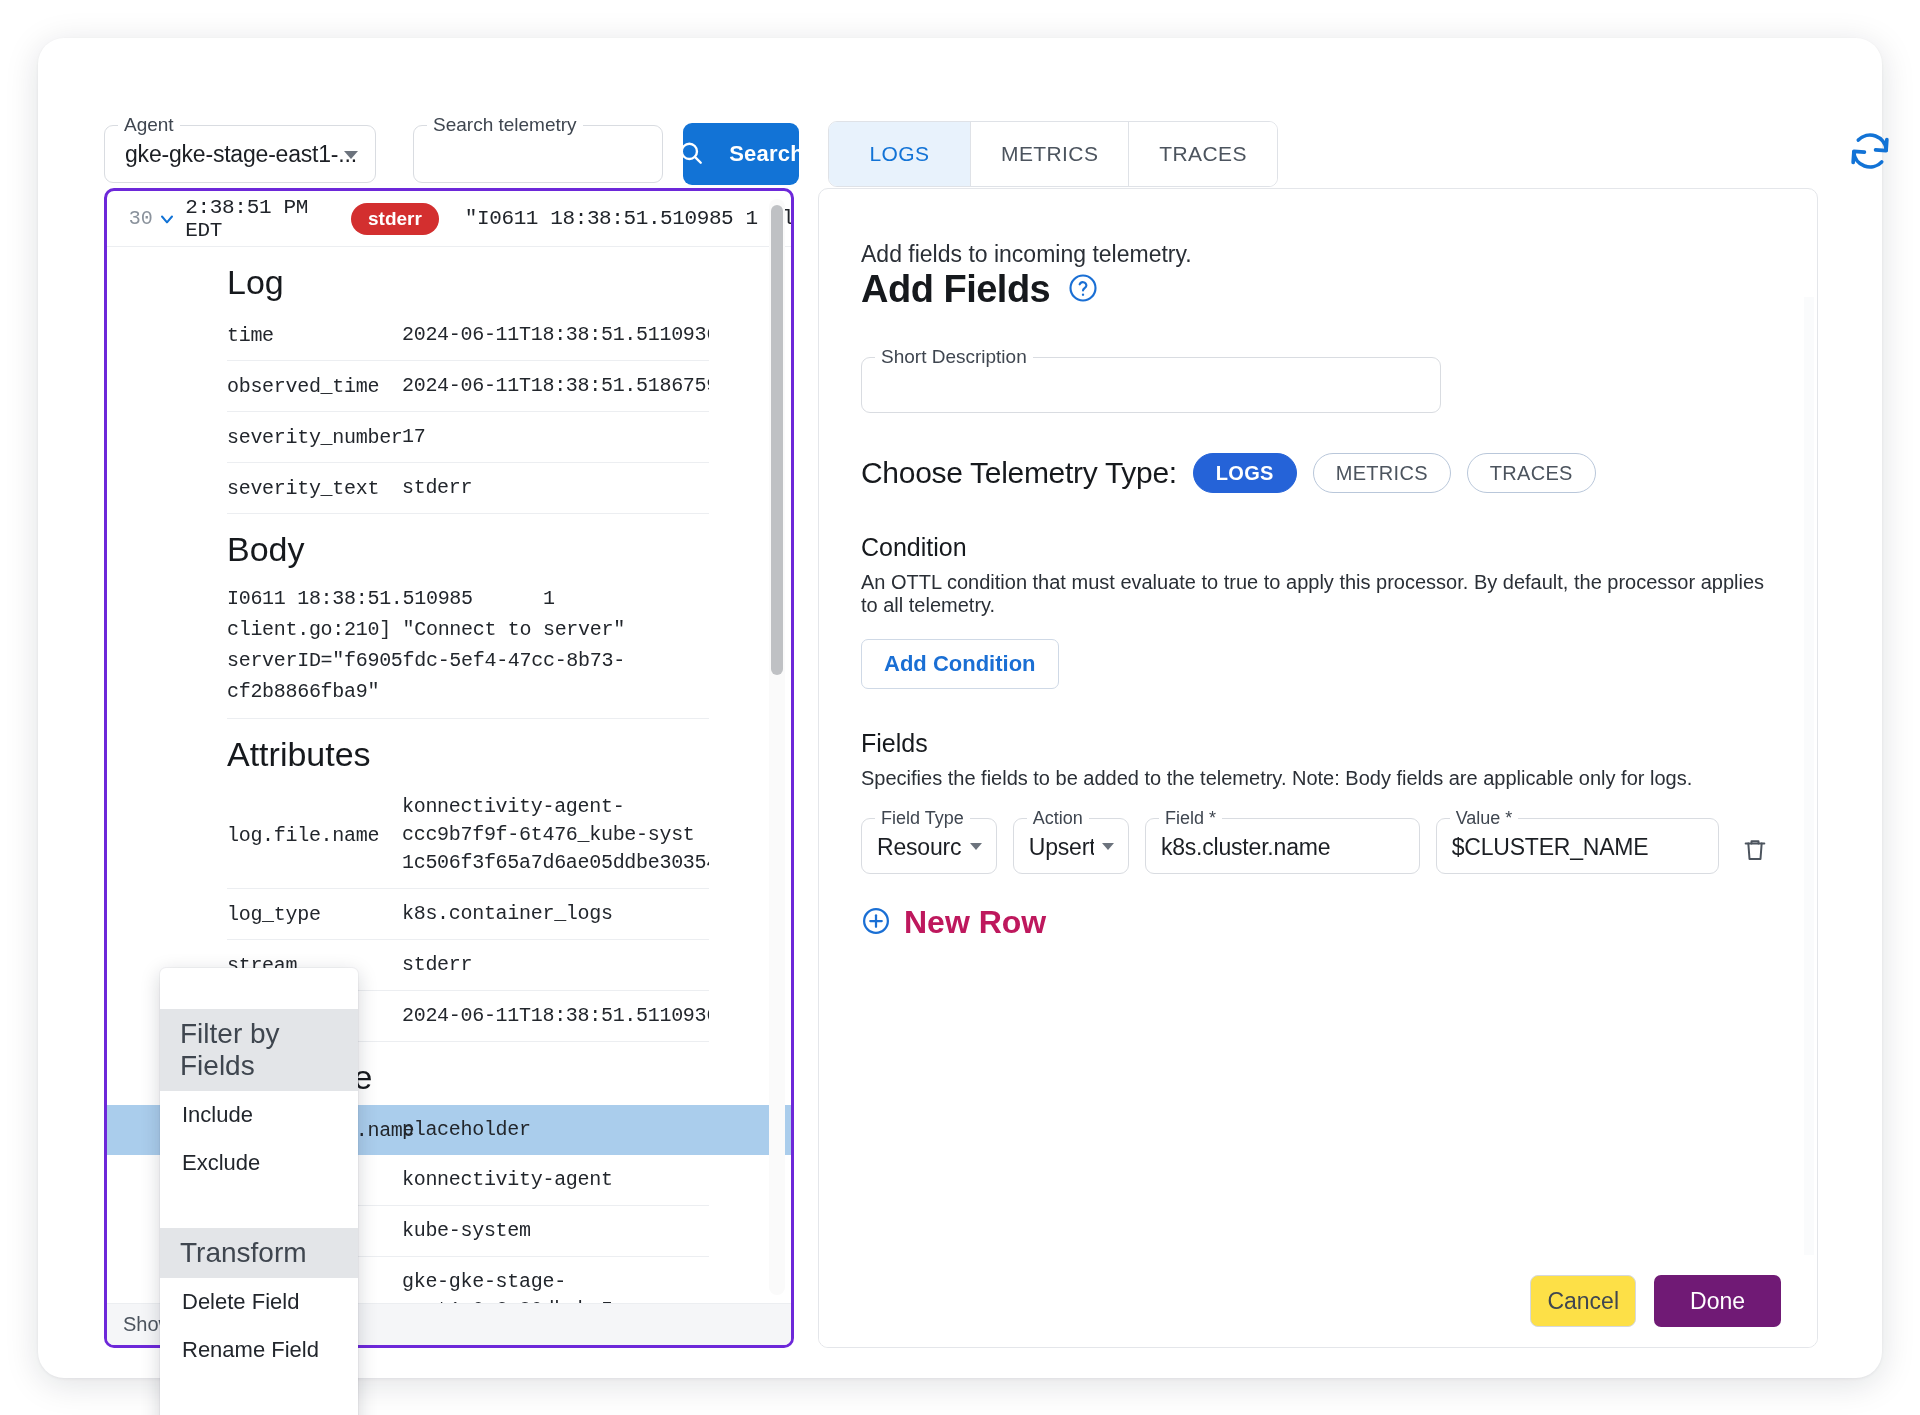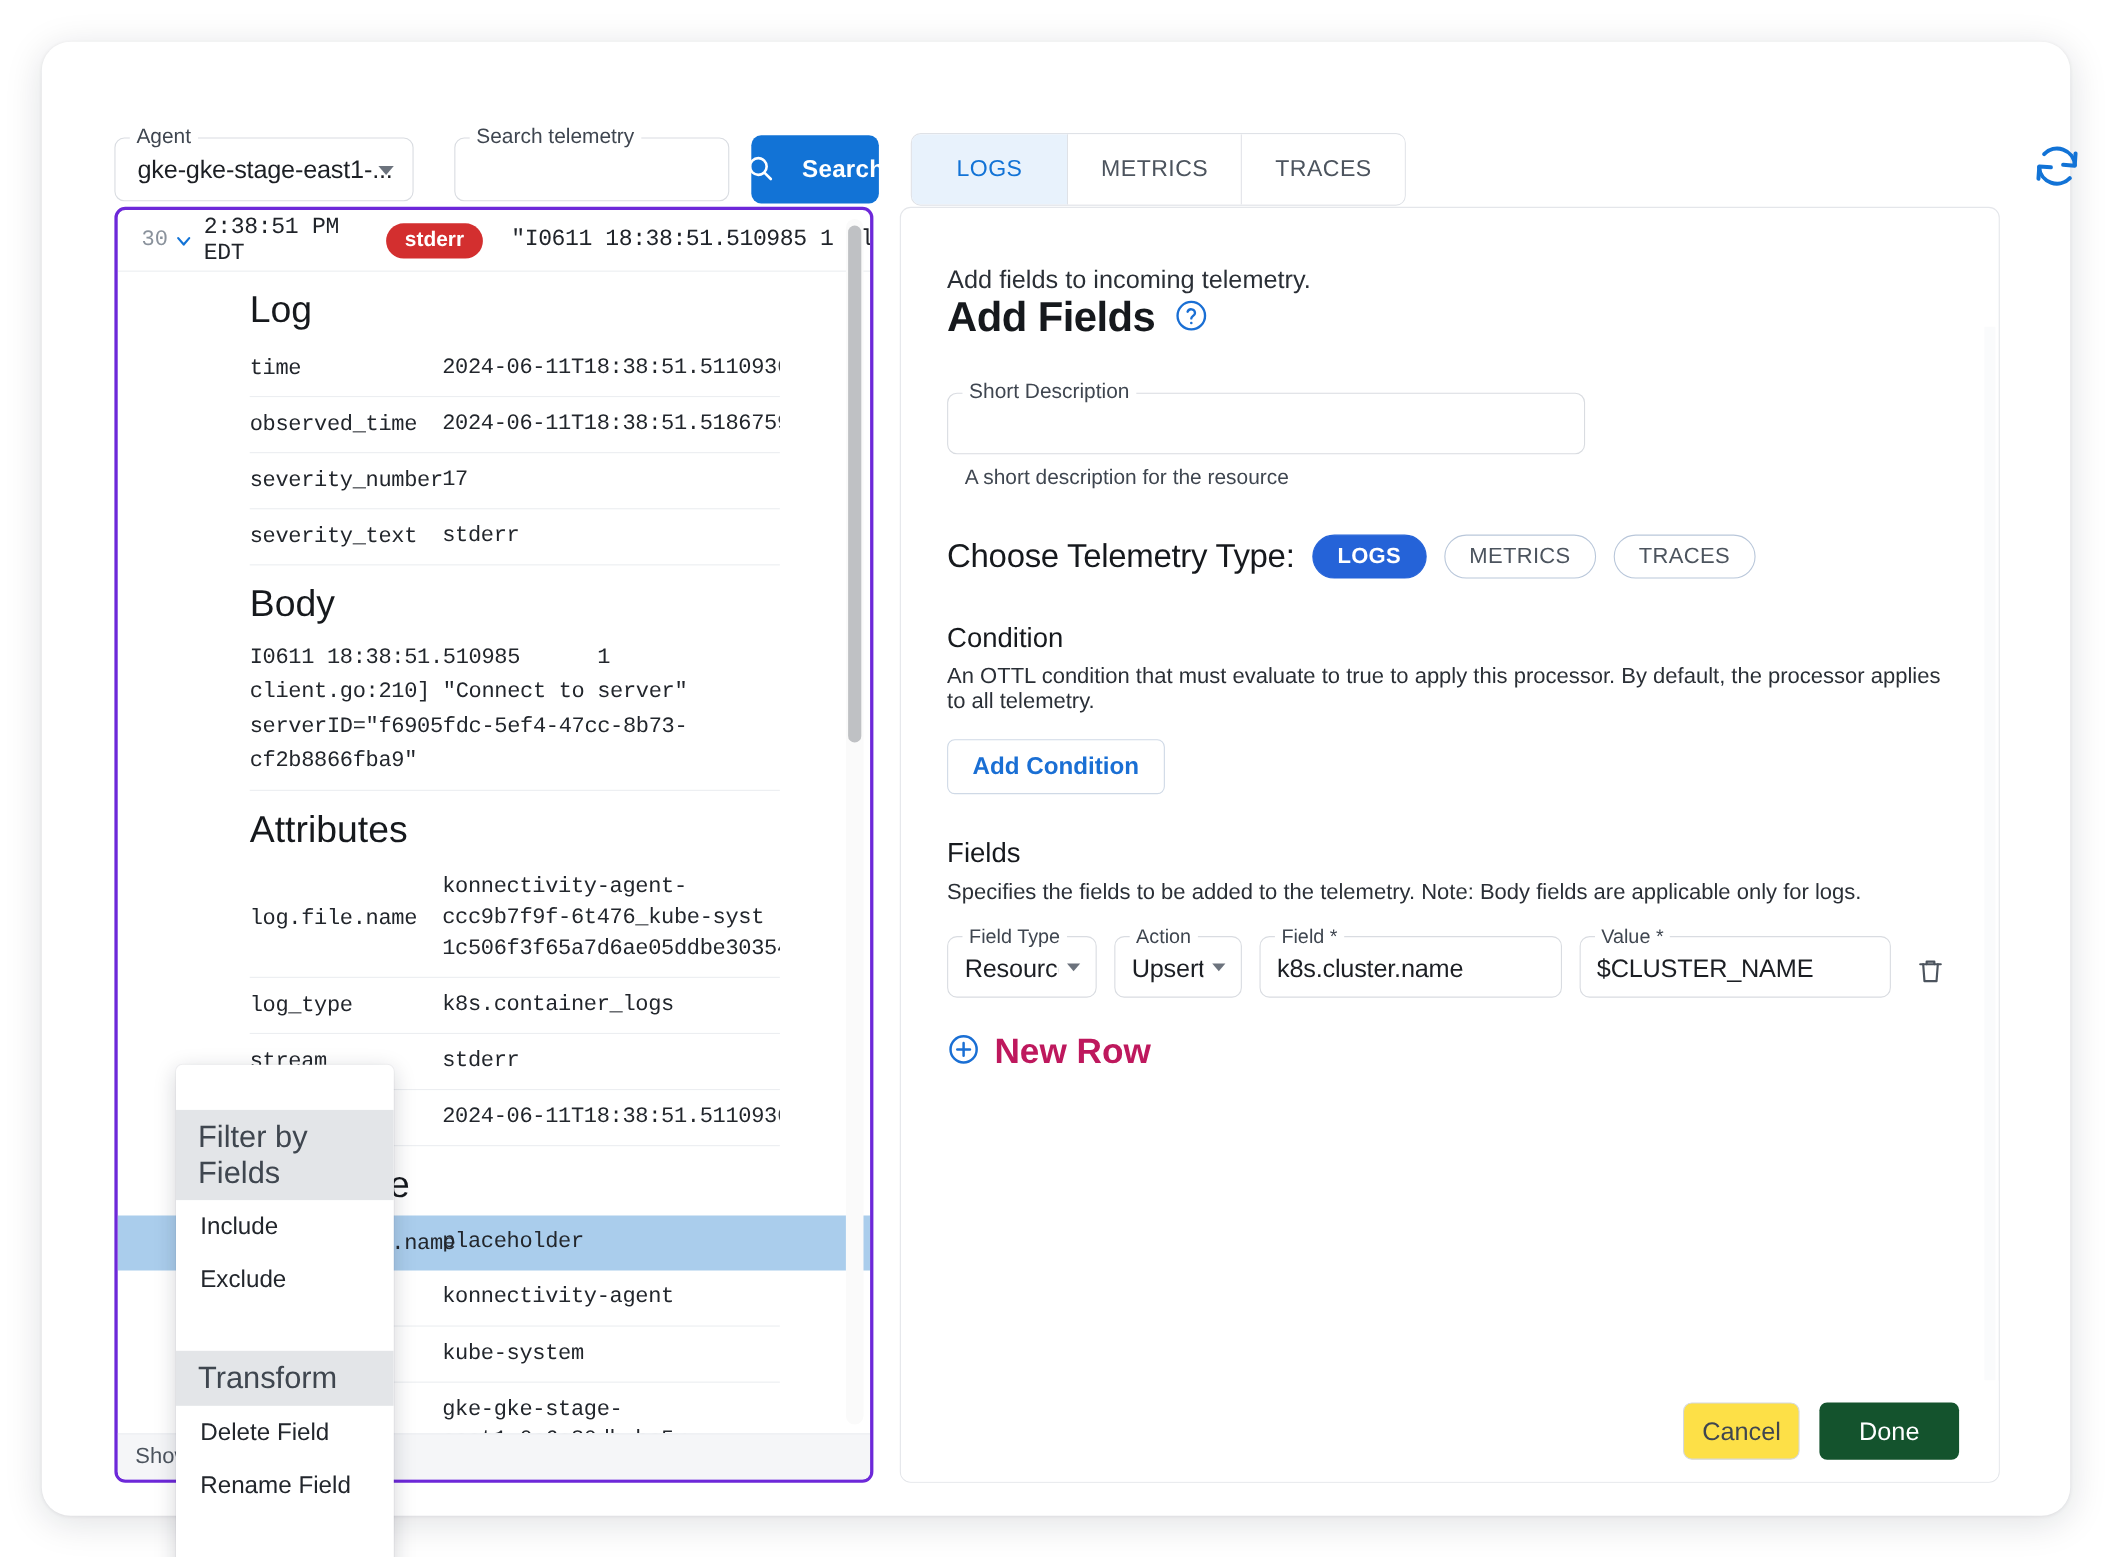--- a/index.html
+++ b/index.html
@@ -321,21 +321,21 @@
     gap: 18px; padding-right: 36px;
     background: #fff;
   }
   #cancel-btn {
     height: 52px; padding: 0 16px;
     border: 1px solid #d5d8dd; border-radius: 8px; background: #fde047;
     font-size: 23px; color: #3f4650; cursor: pointer; font-family: inherit;
   }
   #done-btn {
     height: 52px; padding: 0 36px;
-    border: 0; border-radius: 7px; background: #14532d;
+    border: 0; border-radius: 7px; background: #701a75;
     font-size: 23px; color: #fff; cursor: pointer; font-family: inherit;
   }
 </style>
 </head>
 <body>
 
 <div id="app-card">
 
   <div id="toolbar">
 
@@ -496,21 +496,20 @@
             <path d="M9.3 9.1a2.8 2.8 0 0 1 5.4.9c0 1.9-2.7 2.3-2.7 4" stroke-linecap="round"></path>
             <circle cx="12" cy="17.3" r="0.95" fill="#1a6fd4" stroke="none"></circle>
           </svg>
         </span>
       </div>
 
       <div class="outlined" id="short-desc">
         <span class="legend">Short Description</span>
         <input type="text" placeholder="" style="">
       </div>
-      <div id="short-desc-help">A short description for the resource</div>
 
       <div id="telemetry-row">
         <span id="telemetry-label">Choose Telemetry Type:</span>
         <span class="pill active">LOGS</span>
         <span class="pill">METRICS</span>
         <span class="pill">TRACES</span>
       </div>
 
       <div class="blk-title">Condition</div>
       <div class="blk-desc">An OTTL condition that must evaluate to true to apply this processor. By default, the processor applies to all telemetry.</div>

